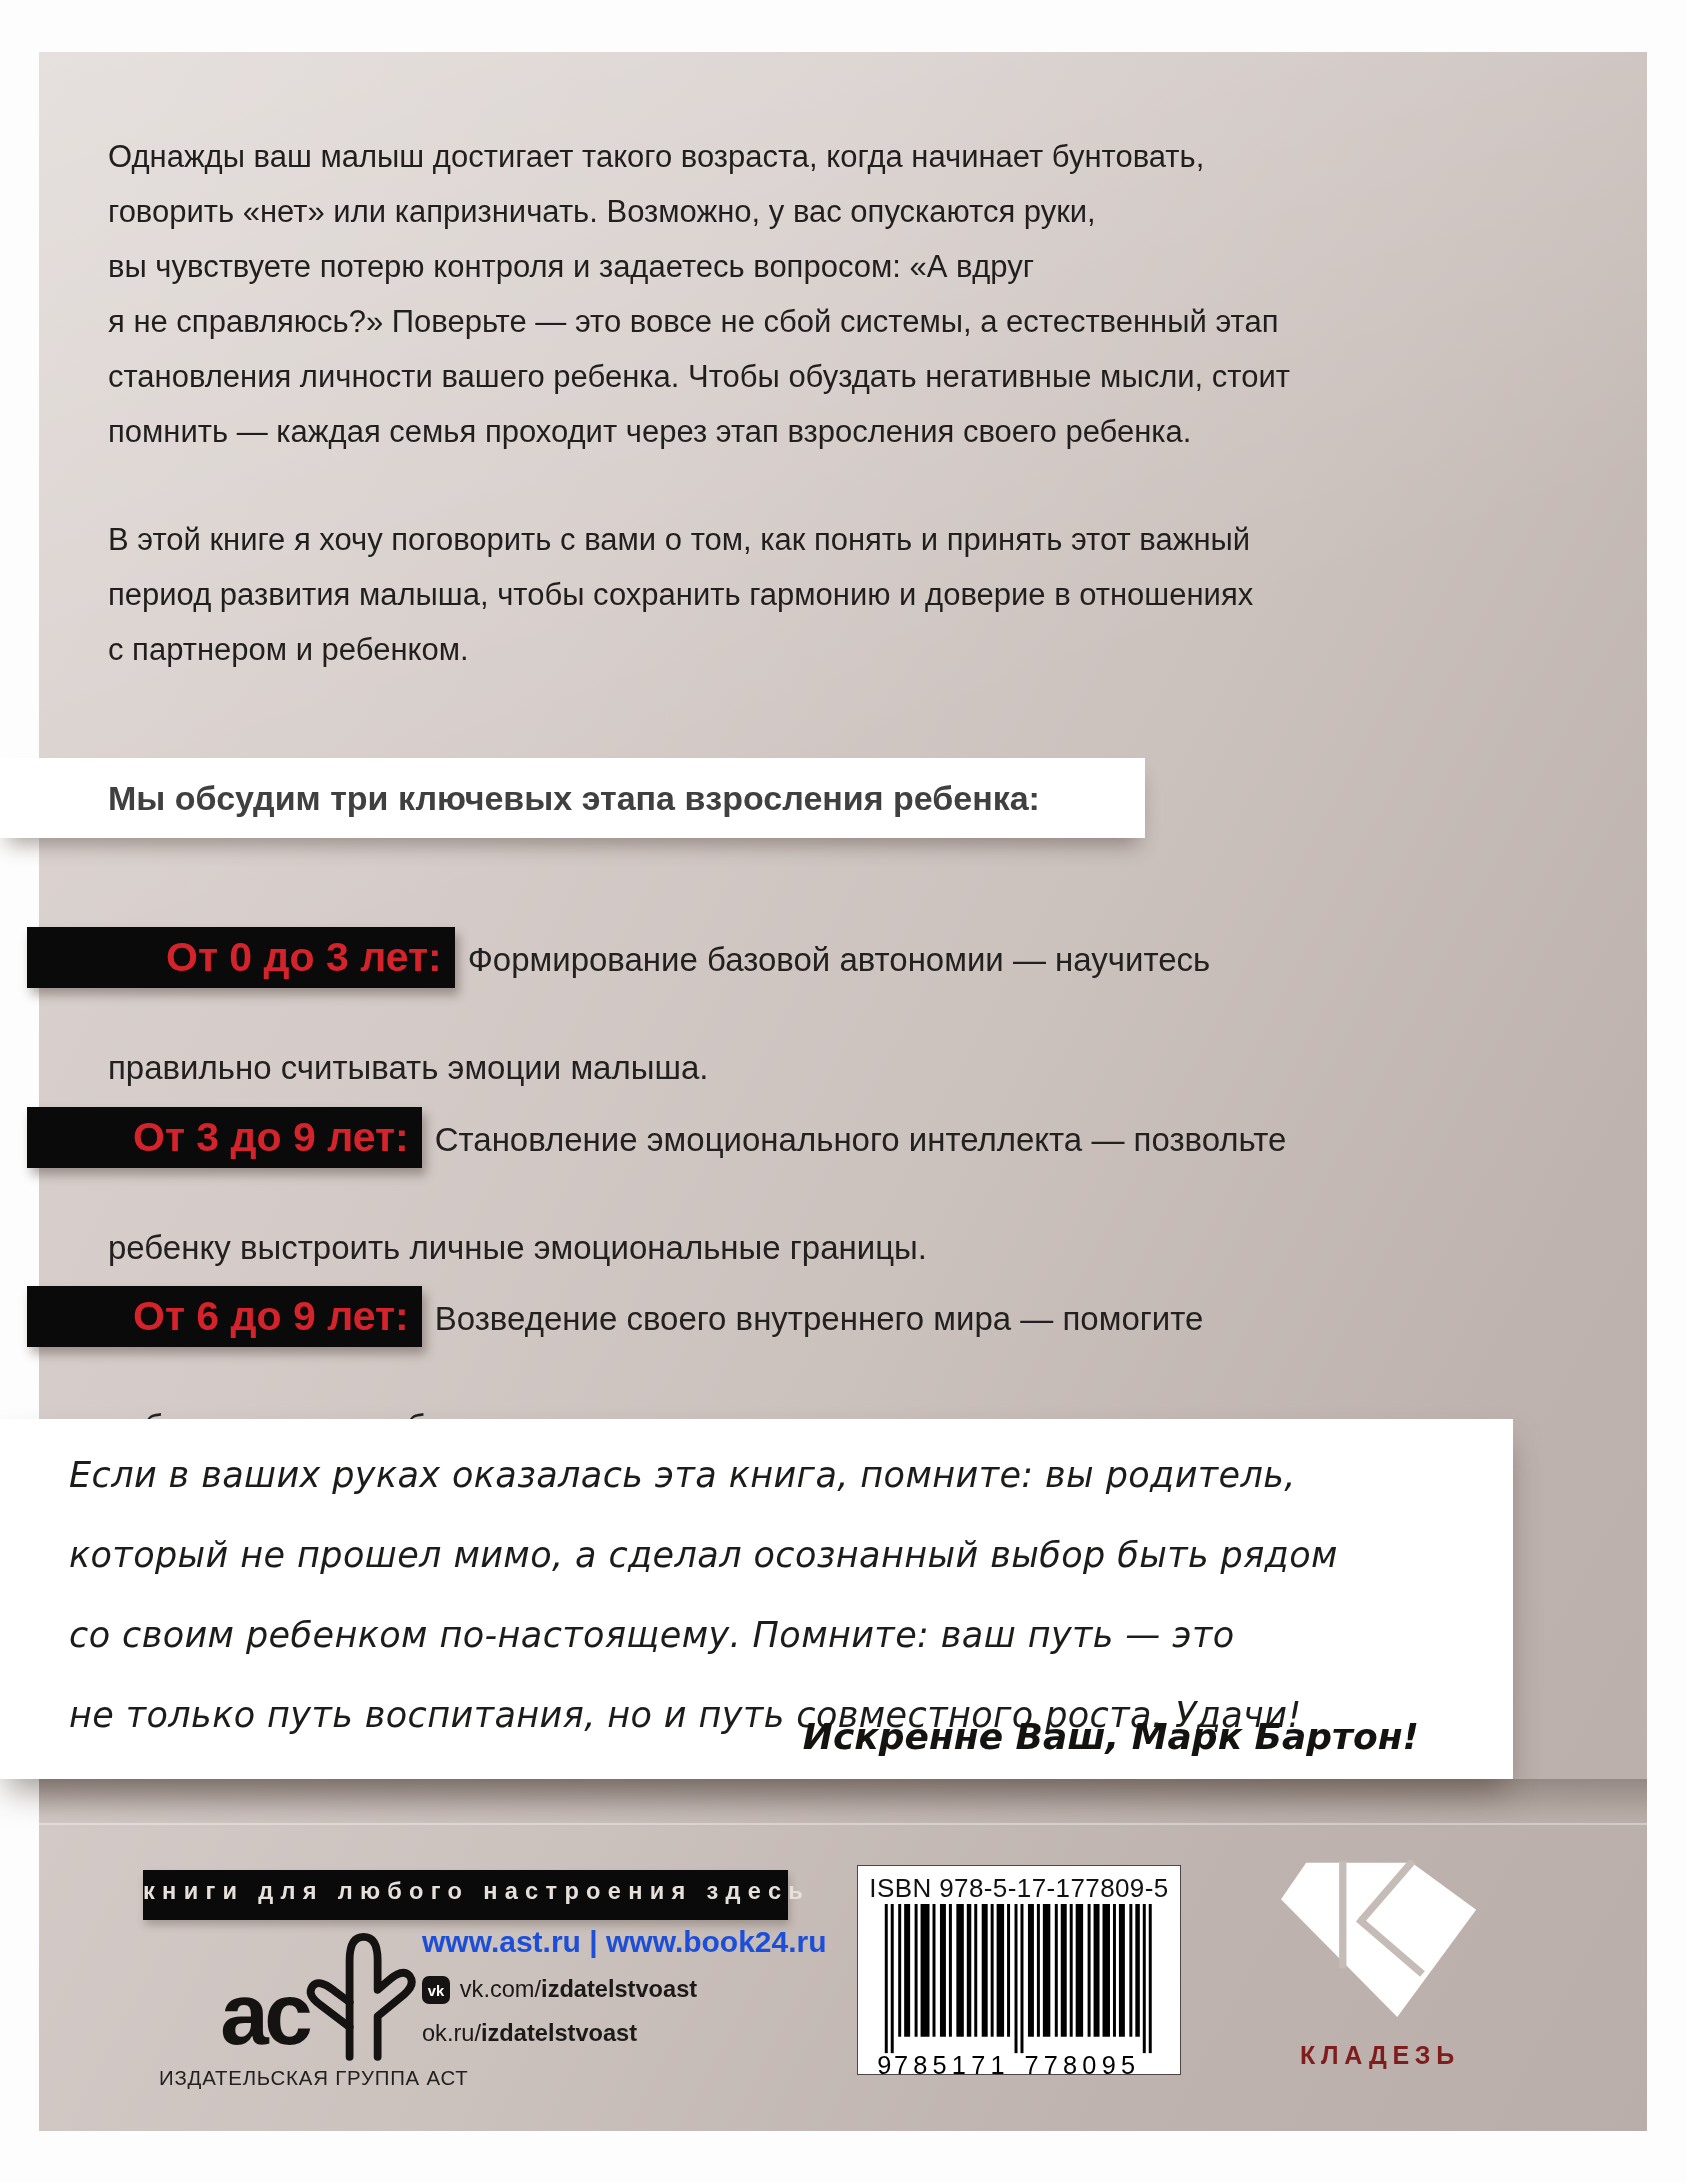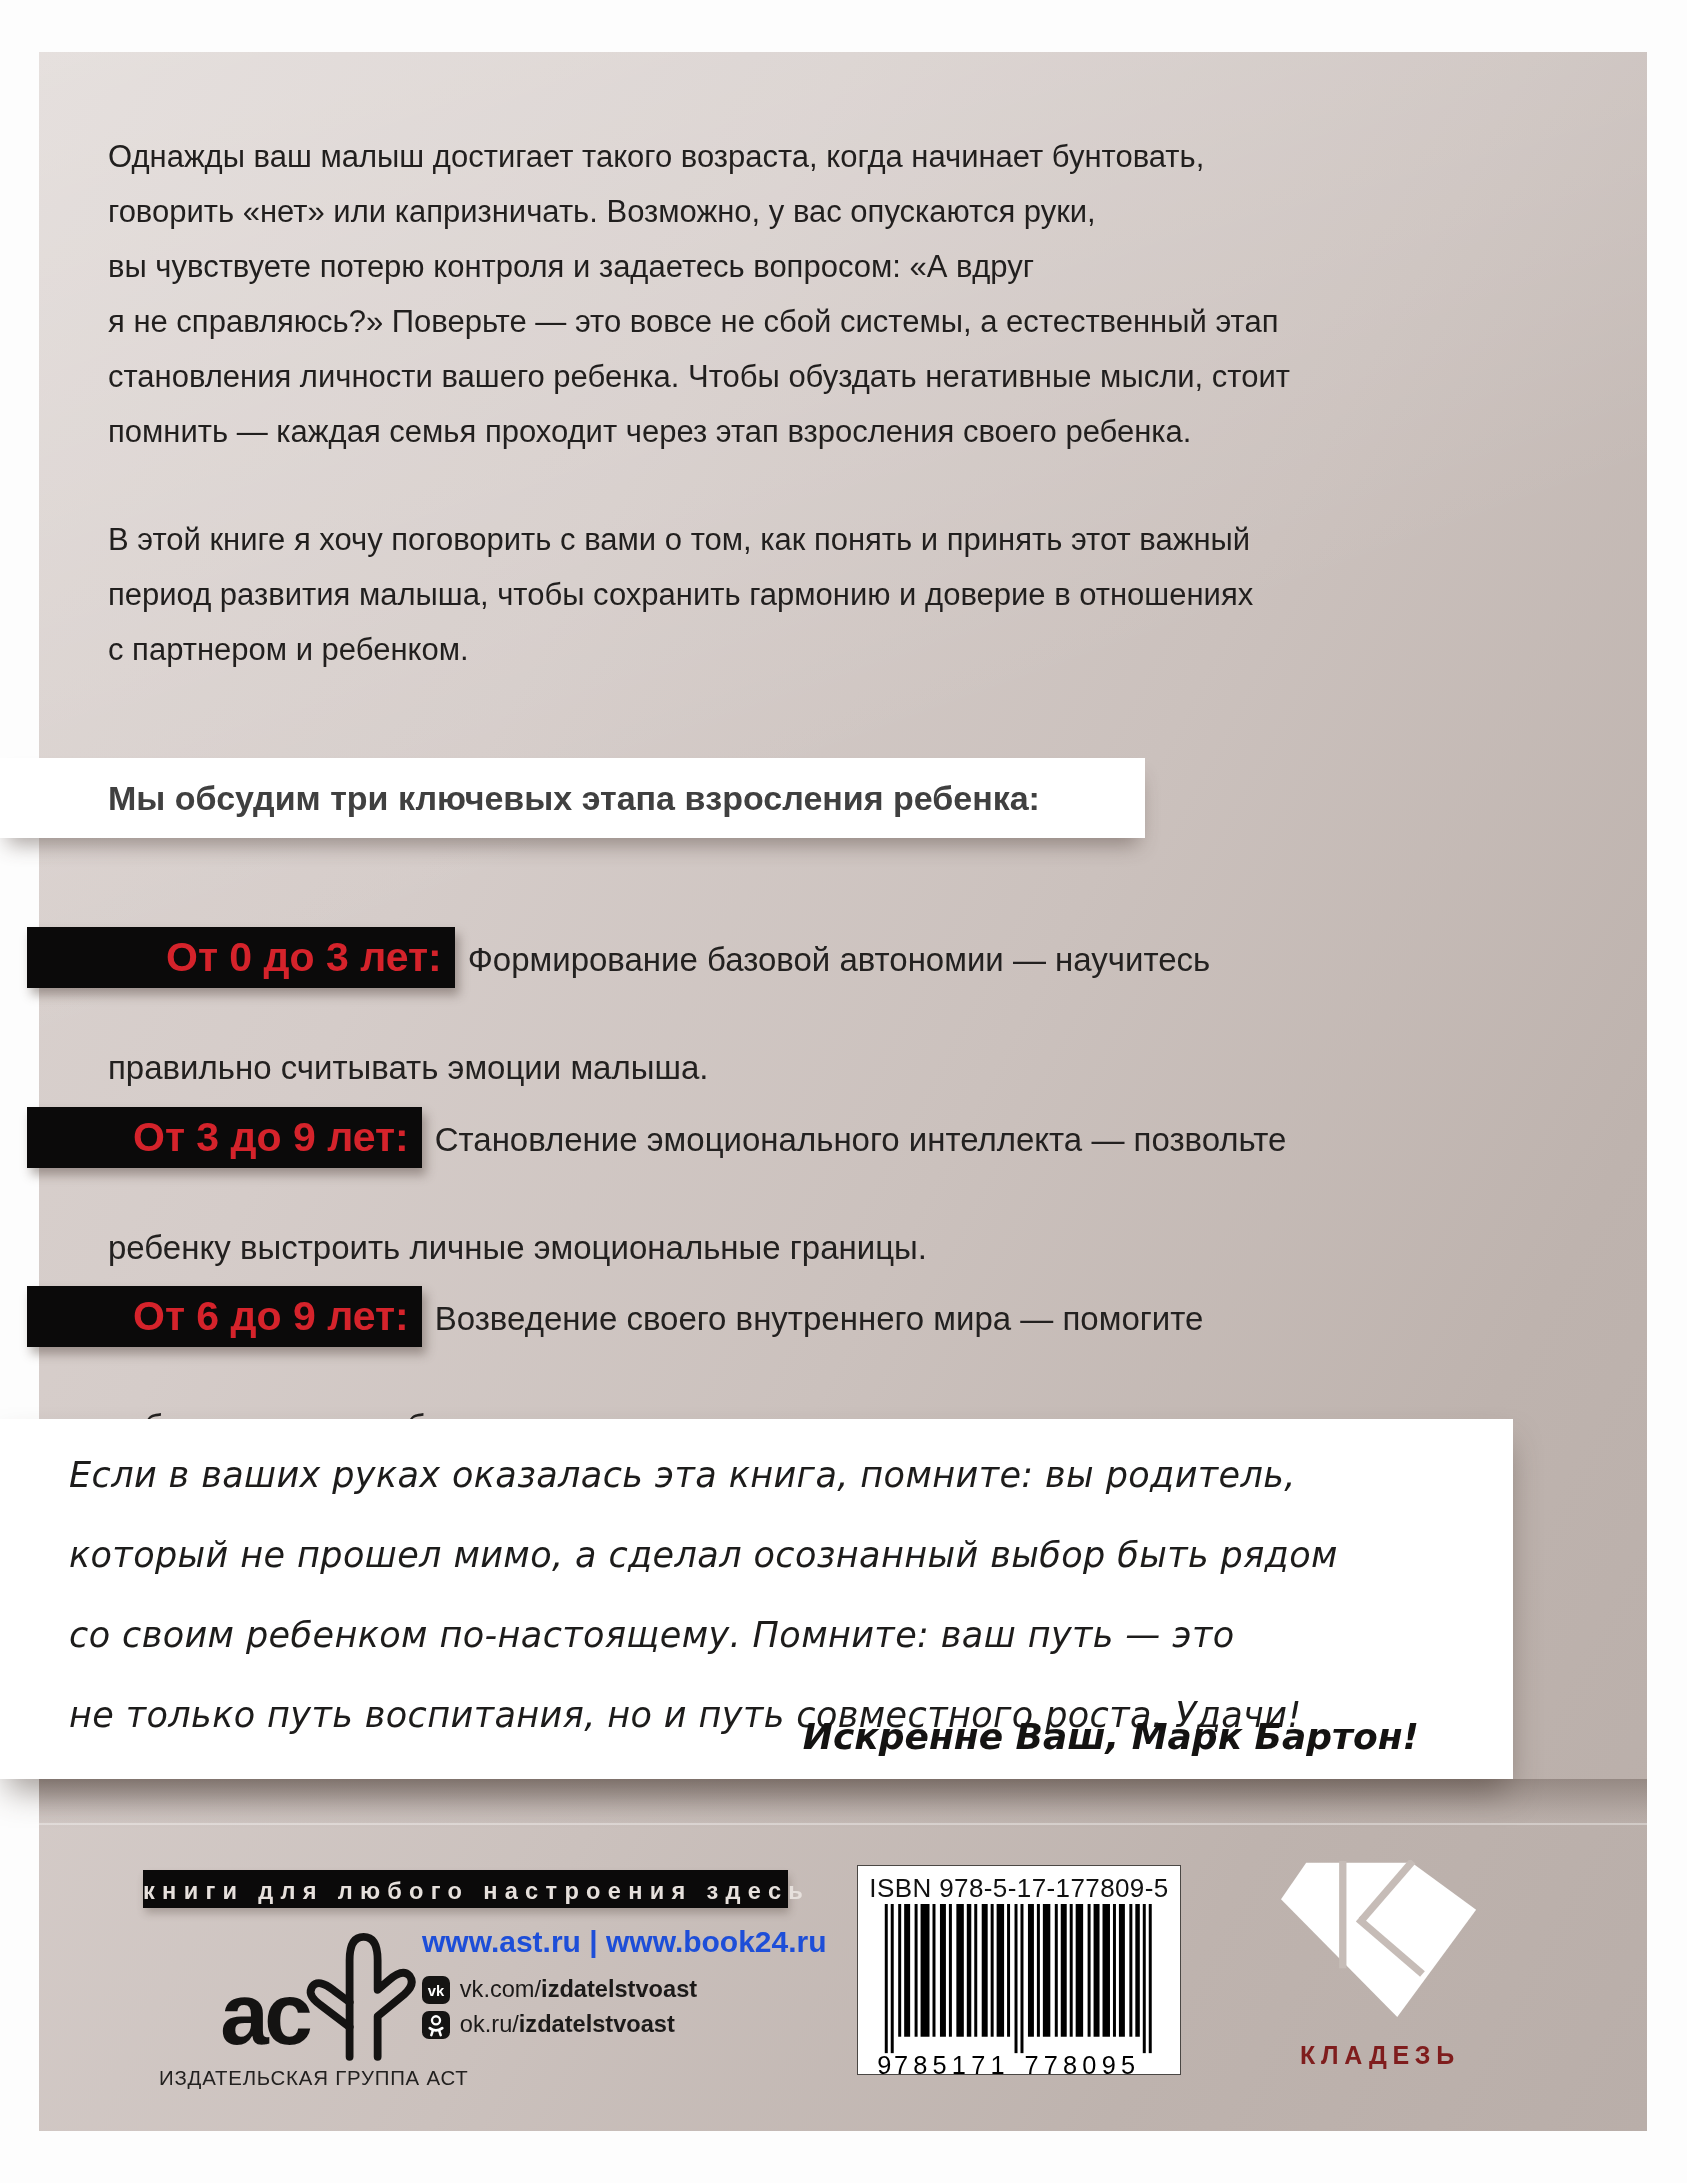--- a/index.html
+++ b/index.html
@@ -24,29 +24,29 @@
   .quote-box{left:0;top:1419px;width:1513px;height:360px;background:#ffffff;
          box-shadow:0 18px 31px -6.5px rgba(70,55,48,.5);}
   .quote-lines{position:absolute;left:69px;top:16.3px;width:1385px;font-size:35px;line-height:80px;
          font-style:italic;letter-spacing:0.4px;white-space:pre-line;color:#1d1c1b;
          font-family:"DejaVu Sans","Liberation Sans",sans-serif;}
   .quote-sign{position:absolute;right:94px;top:297px;font-size:36px;font-weight:bold;font-style:italic;
          color:#141312;font-family:"DejaVu Sans","Liberation Sans",sans-serif;white-space:nowrap;}
   .shadow-strip{left:39px;top:1779px;width:1608px;height:46px;
          background:linear-gradient(180deg,rgba(77,62,55,.34),rgba(77,62,55,.08) 70%,rgba(77,62,55,0));}
   .glint-line{left:39px;top:1823px;width:1608px;height:1.6px;background:rgba(255,255,255,.35);}
-  .slogan-bar{left:143px;top:1870px;width:645px;height:38px;background:#0b0a0a;text-align:center;
+  .slogan-bar{left:143px;top:1870px;width:645px;height:50px;background:#0b0a0a;text-align:center;
          line-height:42px;font-size:23.6px;font-weight:bold;letter-spacing:7.3px;color:#e6e0dc;
          box-shadow:2.4px 5.7px 8.1px rgba(70,55,48,.3);white-space:nowrap;}
   .publisher-caption{left:159px;top:2067px;width:322px;text-align:left;font-size:20.4px;
          letter-spacing:0.8px;color:#232120;white-space:nowrap;}
   .sites-line{left:422px;top:1925px;font-size:30px;font-weight:bold;color:#1d4ed8;white-space:nowrap;}
   .social-row{left:422px;height:29px;font-size:23.6px;color:#1c1a19;white-space:nowrap;display:flex;align-items:center;gap:9.8px;}
   .social-row .bold{font-weight:bold;}
-  .vk-row{top:1975px;} .ok-row{top:2010px;}
+  .vk-row{top:1975px;} .ok-row{top:2010px;flex-direction:column;}
   .barcode-box{left:857px;top:1865px;width:324px;height:210px;background:#ffffff;
          border:1.6px solid #4a4744;box-sizing:border-box;text-align:center;}
   .isbn-text{font-size:26px;color:#111;margin-top:6.5px;letter-spacing:0.4px;white-space:nowrap;}
   .brand-text{left:1275px;top:2041px;width:210px;text-align:center;font-size:25px;font-weight:600;
          letter-spacing:5.7px;color:#7f1d1d;white-space:nowrap;}
   svg text{font-family:"Liberation Sans","DejaVu Sans",sans-serif;}
 </style>
 </head>
 <body>
 

